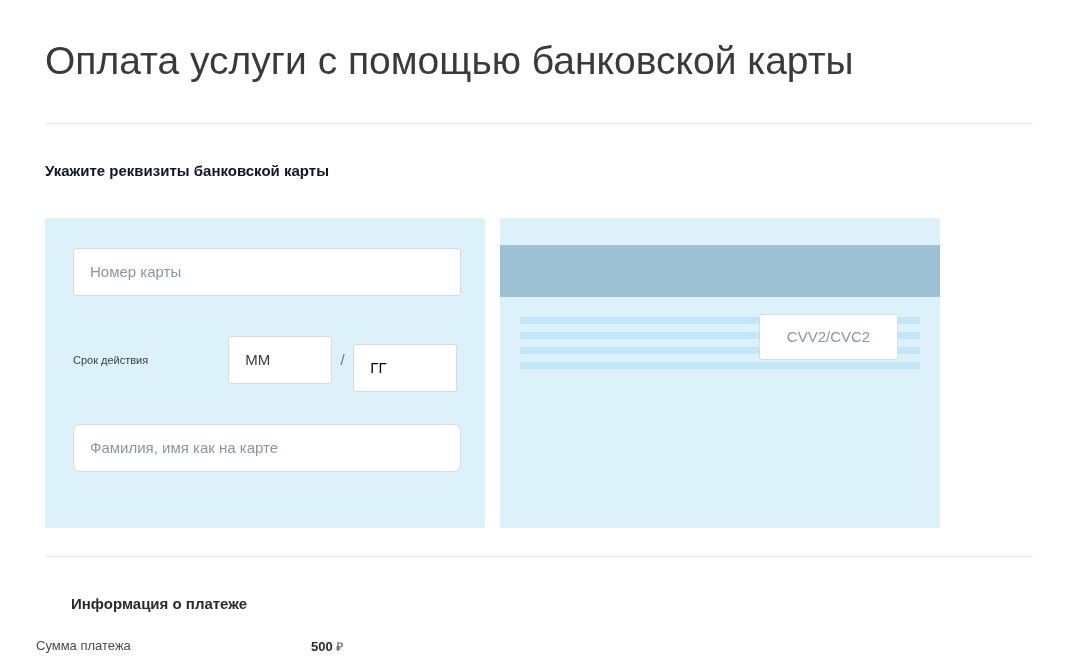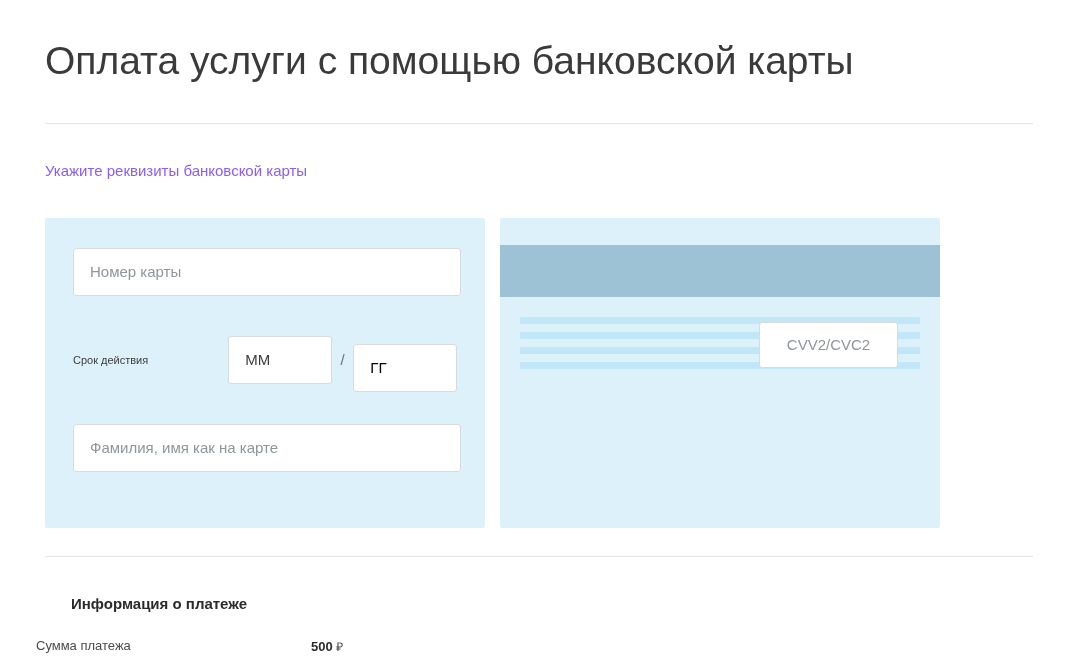--- a/index.html
+++ b/index.html
@@ -28,22 +28,22 @@
     padding: 12px 0 0 45px;
     line-height: 1.2;
   }
   .divider {
     height: 1px;
     background: #e3e6e8;
     margin: 38px 45px 0 45px;
   }
   .section-heading {
     font-size: 15px;
-    font-weight: normal;
-    color: #8b5cf6;
+    font-weight: bold;
+    color: #0f172a;
     padding: 26px 0 0 45px;
   }
   .card-area {
     display: flex;
     gap: 15px;
     padding: 26px 45px 0 45px;
     box-sizing: border-box;
   }
   .form-panel {
     background: #ddf1fb;
@@ -91,20 +91,21 @@
     font-size: 15px;
   }
   .field.yy {
     width: 116px;
     color: #000000;
     margin-top: 16px;
   }
   .field.name {
     width: 388px;
     margin-top: 32px;
+    border-radius: 7px;
   }
   .card-panel {
     background: #ddf1fb;
     width: 440px;
     height: 310px;
     border-radius: 2px;
     position: relative;
     box-sizing: border-box;
   }
   .magstripe {
@@ -123,21 +124,21 @@
   }
   .line {
     height: 7px;
     background: #c1e6f7;
     margin-bottom: 8px;
     border-radius: 1px;
   }
   .cvv-box {
     position: absolute;
     right: 42px;
-    top: 104px;
+    top: 96px;
     width: 137px;
     height: 44px;
     background: #ffffff;
     border: 1px solid #d7dbdd;
     border-radius: 3px;
     display: flex;
     align-items: center;
     justify-content: center;
     font-size: 15px;
     color: #8d9699;

